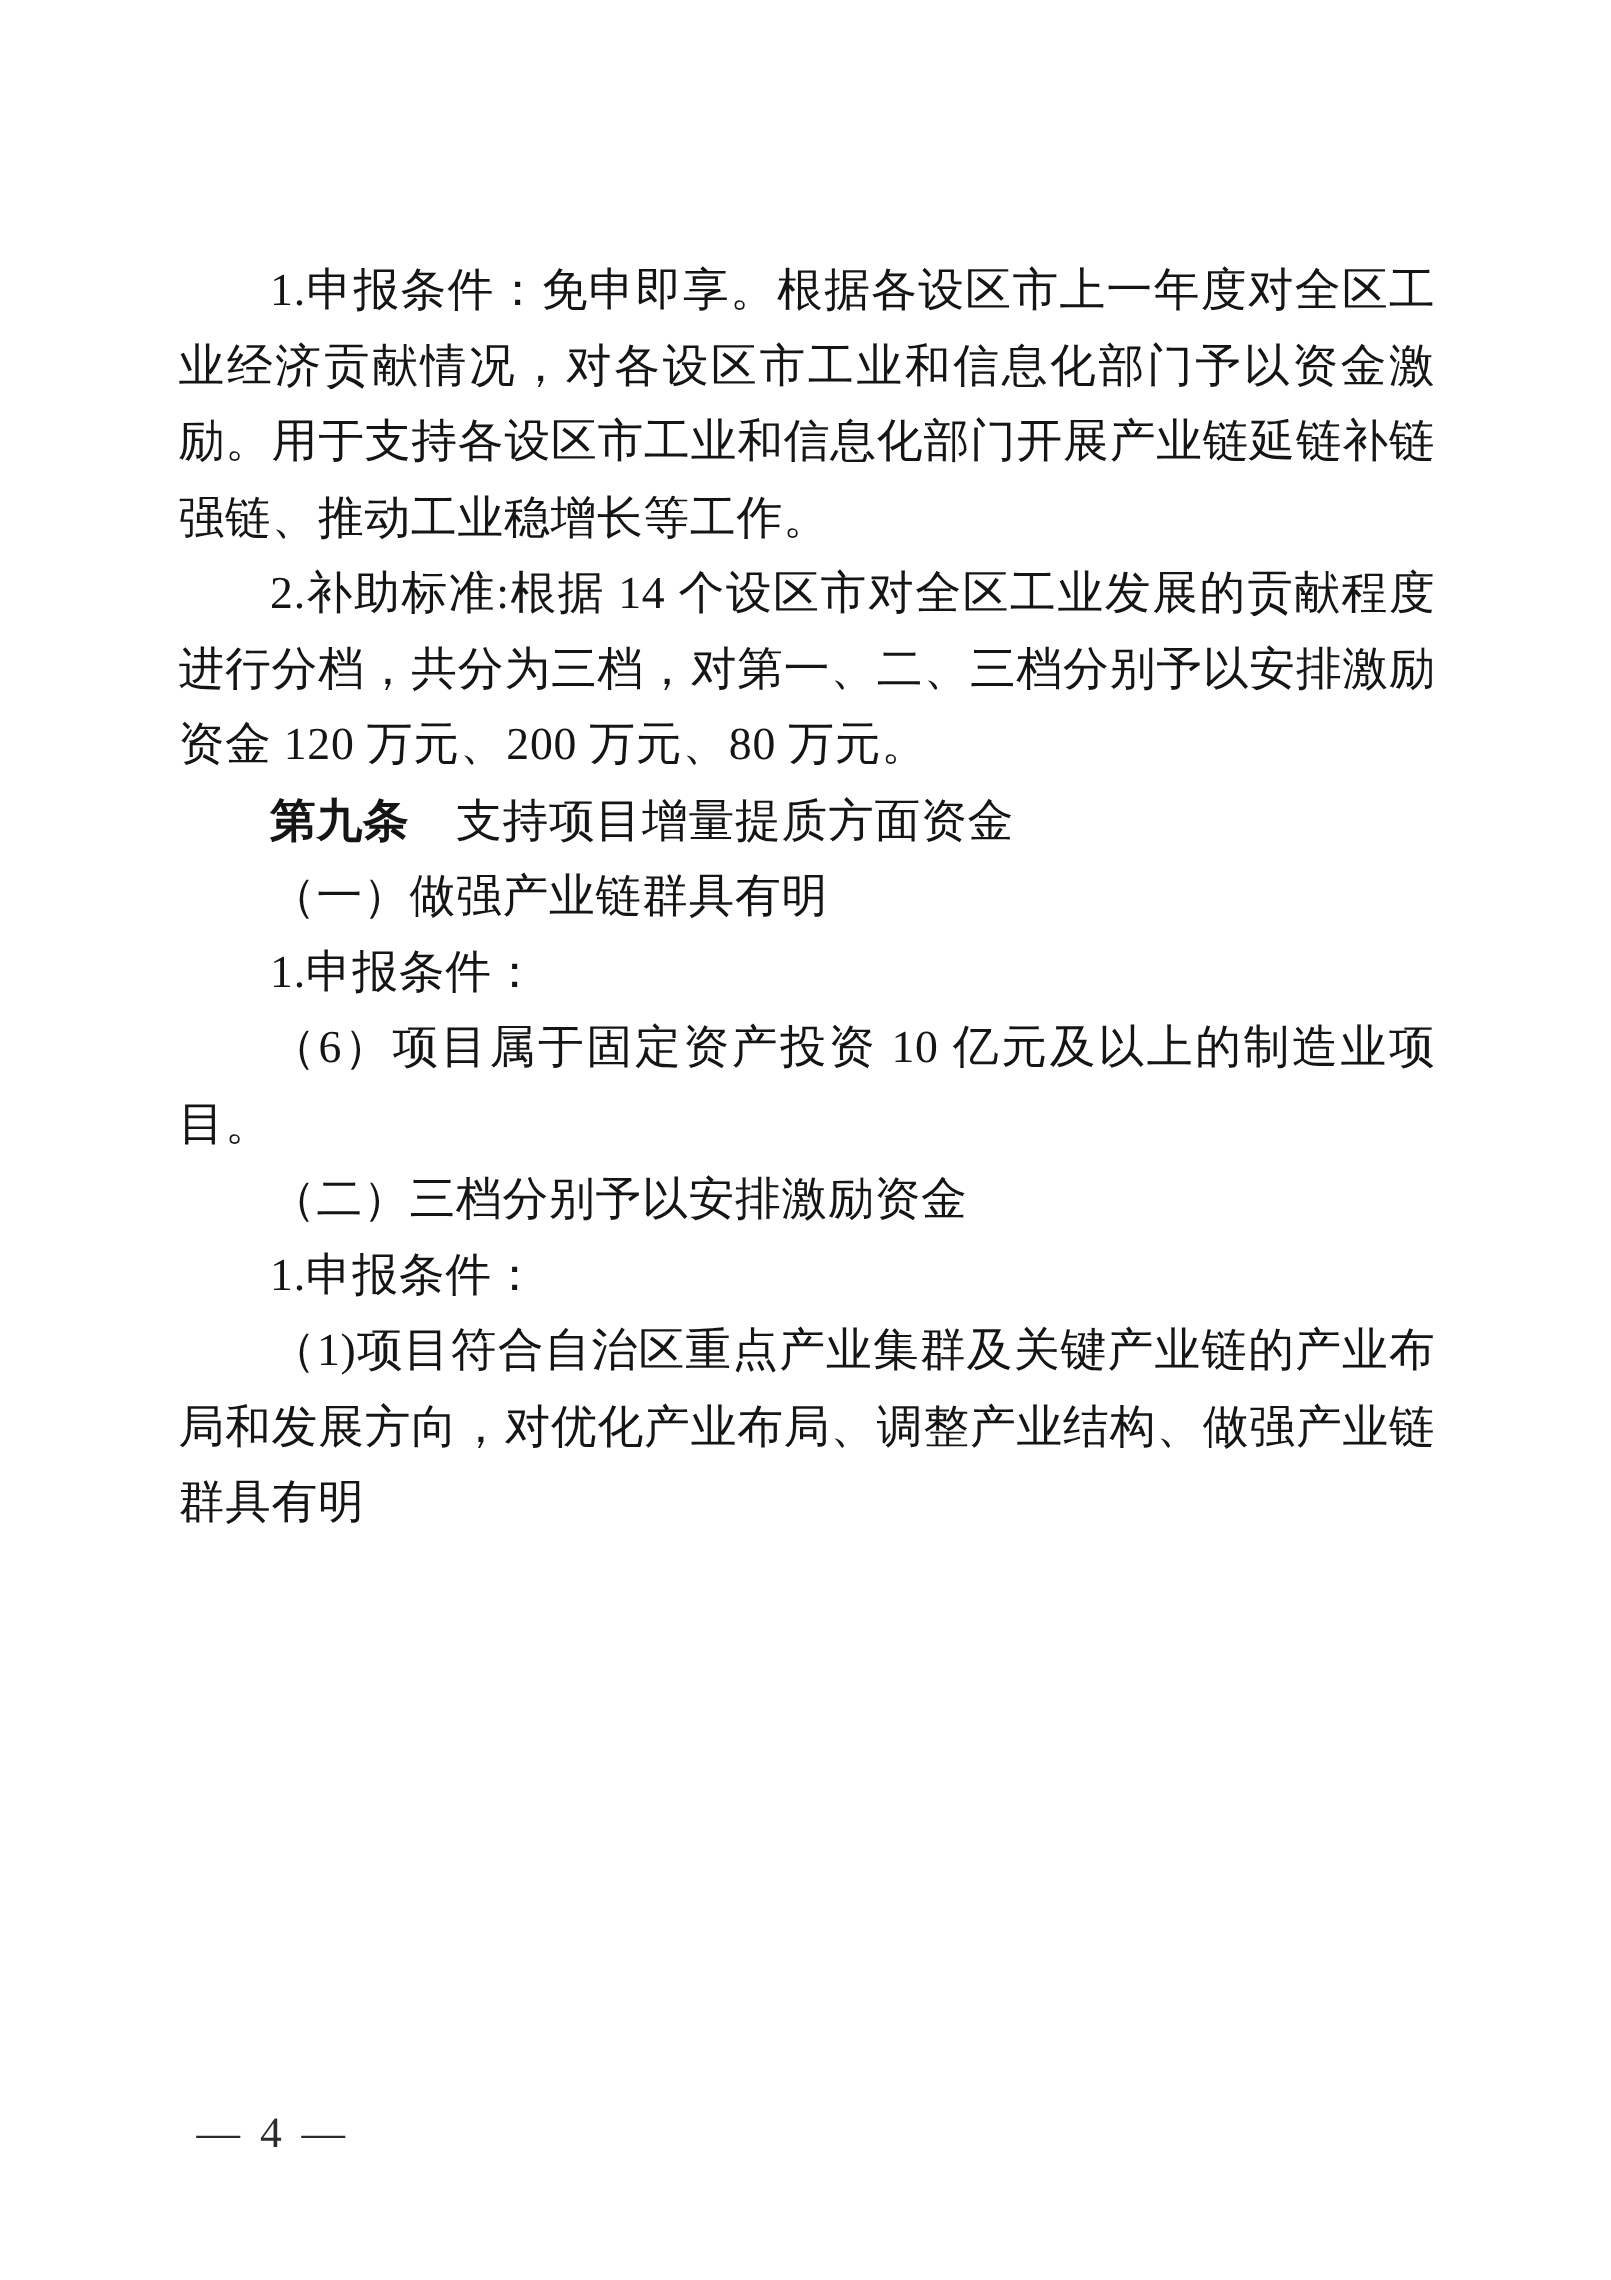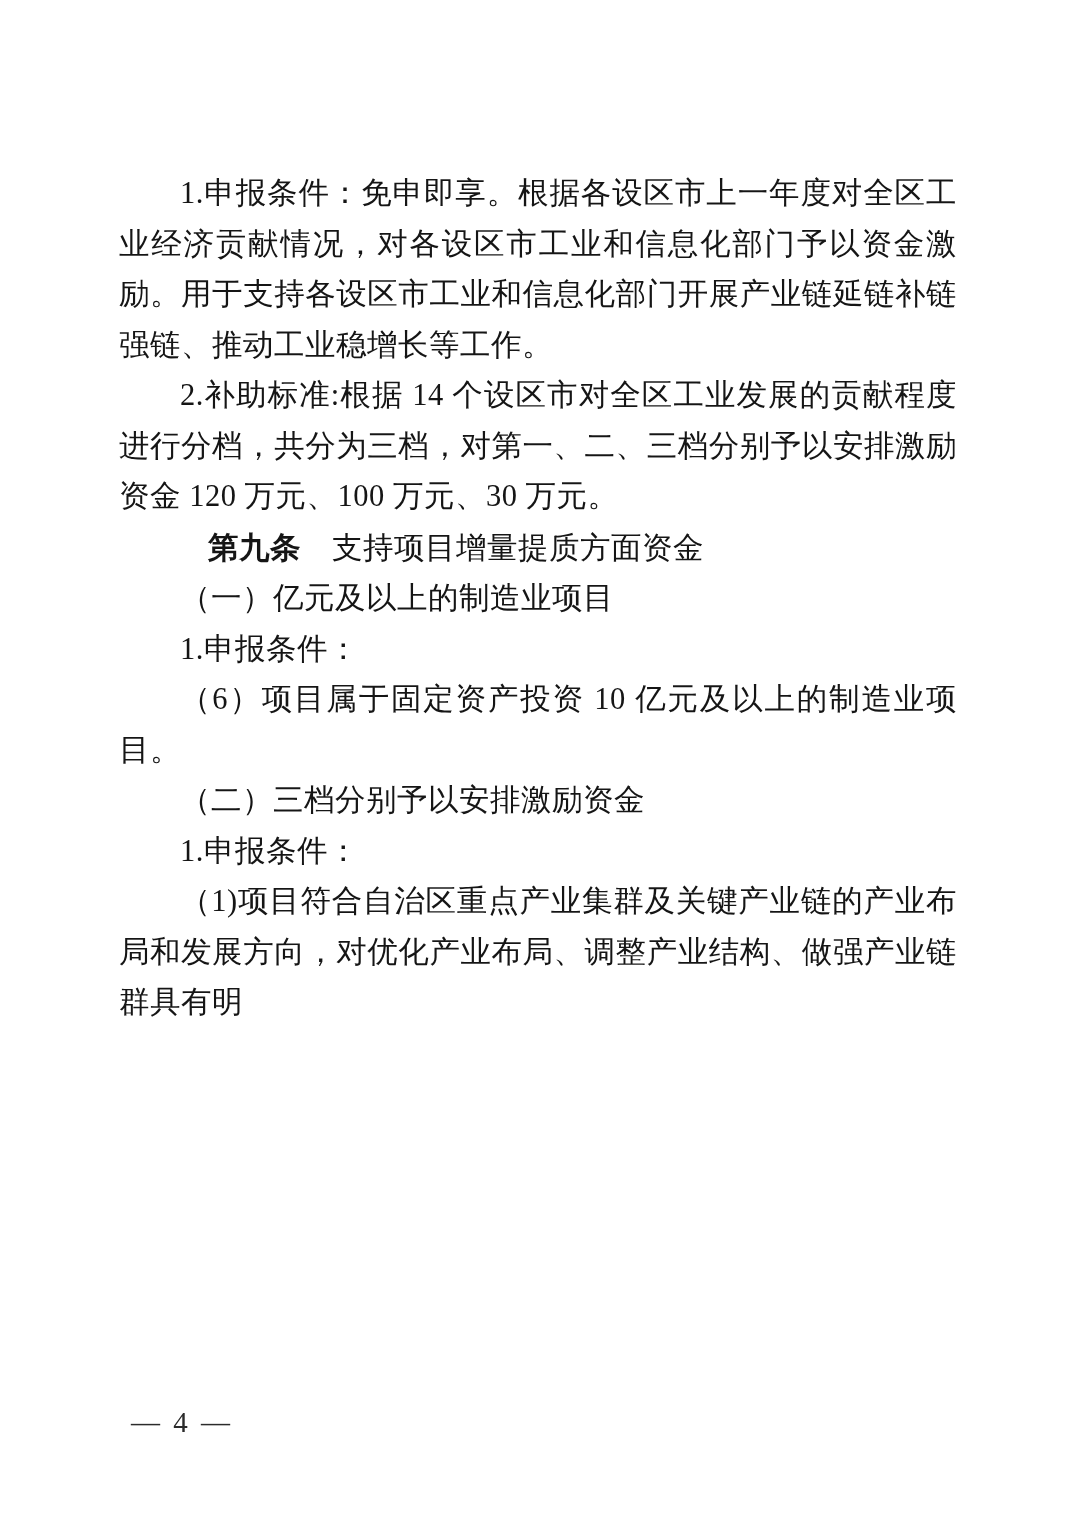--- a/index.html
+++ b/index.html
@@ -26,40 +26,39 @@
     font-size: 30.5px;
     line-height: 50.5px;
     text-align: justify;
     text-indent: 2em;
     letter-spacing: 0.5px;
     word-break: break-all;
   }
   .para.heading .bold-lead {
     font-family: "Liberation Sans", "DejaVu Sans", sans-serif;
     font-weight: 700;
-    margin-left: 28px;
   }
   .footer {
     position: absolute;
     left: 131px; top: 1402px;
     font-size: 29px;
     line-height: 40px;
     color: #2b2b2b;
     letter-spacing: 3px;
   }
 </style>
 </head>
 <body>
 
 <div class="page">
   <main class="content">
       <p class="para body">1.申报条件：免申即享。根据各设区市上一年度对全区工业经济贡献情况，对各设区市工业和信息化部门予以资金激励。用于支持各设区市工业和信息化部门开展产业链延链补链强链、推动工业稳增长等工作。</p>
-      <p class="para body">2.补助标准:根据 14 个设区市对全区工业发展的贡献程度进行分档，共分为三档，对第一、二、三档分别予以安排激励资金 120 万元、100 万元、30 万元。</p>
+      <p class="para body">2.补助标准:根据 14 个设区市对全区工业发展的贡献程度进行分档，共分为三档，对第一、二、三档分别予以安排激励资金 120 万元、200 万元、80 万元。</p>
       <p class="para heading"><span class="bold-lead">第九条</span>　支持项目增量提质方面资金</p>
-      <p class="para body">（一）亿元及以上的制造业项目</p>
+      <p class="para body">（一）做强产业链群具有明</p>
       <p class="para body">1.申报条件：</p>
       <p class="para body">（6）项目属于固定资产投资 10 亿元及以上的制造业项目。</p>
       <p class="para body">（二）三档分别予以安排激励资金</p>
       <p class="para body">1.申报条件：</p>
       <p class="para body">（1)项目符合自治区重点产业集群及关键产业链的产业布局和发展方向，对优化产业布局、调整产业结构、做强产业链群具有明</p>
     </main>
   <div class="footer">
     <span>— 4 —</span>
   </div>
 </div>

